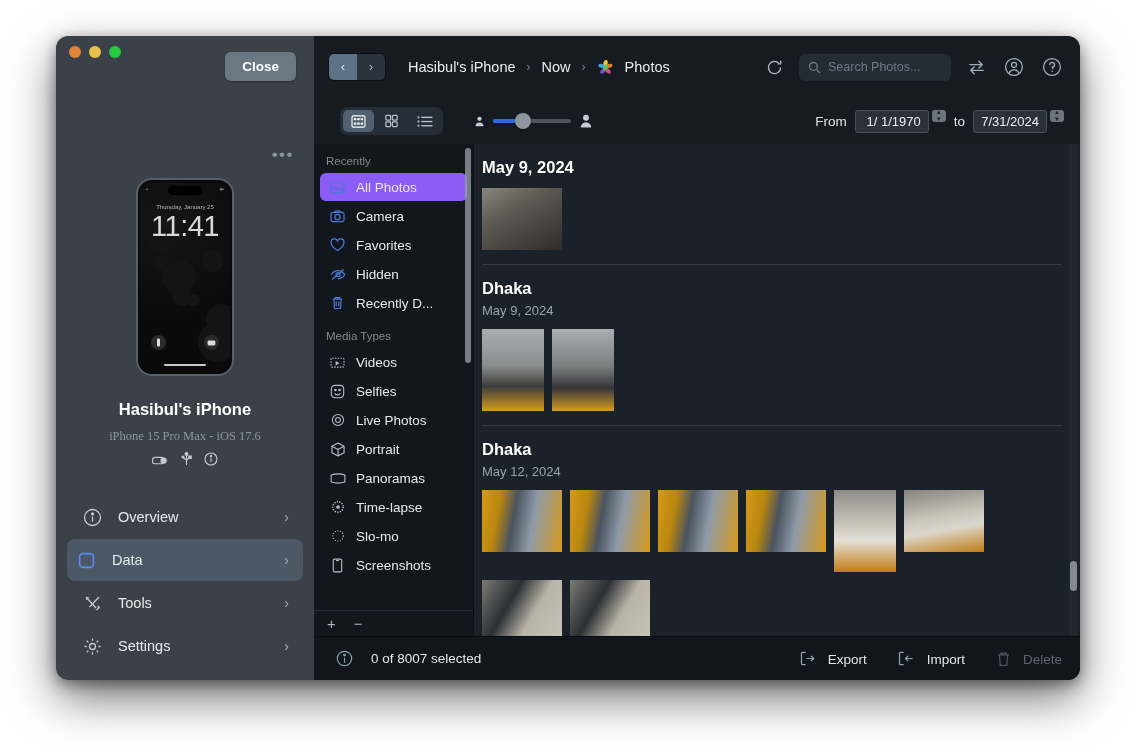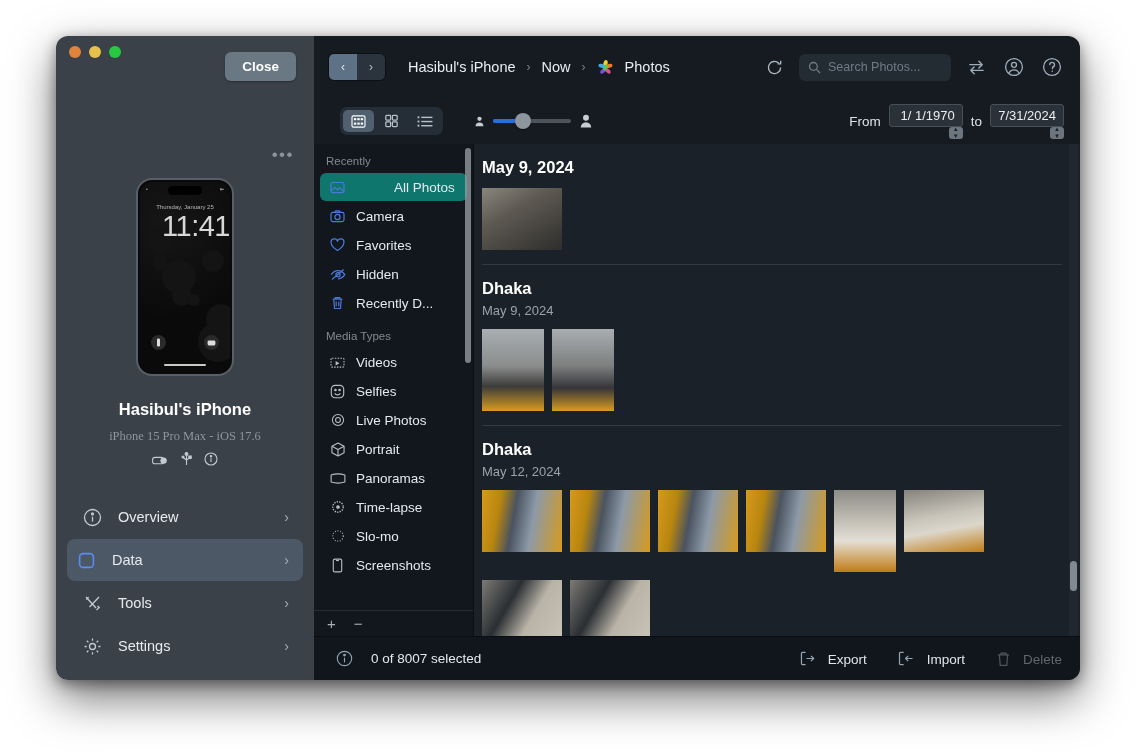--- a/index.html
+++ b/index.html
@@ -86,21 +86,21 @@
     display: flex; justify-content: space-between;
     padding: 0 6px;
     font-size: 5px; color: #aaa;
   }
   .phone-date {
     position: absolute; top: 22px; left: 0; right: 0;
     text-align: center; font-size: 6px; color: #b8b8b8;
   }
   .phone-time {
     position: absolute; top: 28px; left: 0; right: 0;
-    text-align: right; font-size: 29px; color: #d8d8d8;
+    text-align: center; font-size: 29px; color: #d8d8d8;
     font-family: "Liberation Sans", sans-serif;
     font-weight: 300; letter-spacing: -0.5px;
   }
   .phone-bl, .phone-br {
     position: absolute; bottom: 22px;
     width: 15px; height: 15px; border-radius: 50%;
     background: #2a2a2a;
     display: flex; align-items: center; justify-content: center;
   }
   .phone-bl { left: 11px; }
@@ -248,21 +248,21 @@
     background: #8d959d;
     box-shadow: 0 1px 2px rgba(0,0,0,0.4);
     cursor: pointer;
   }
   .tb2-spacer { flex: 1; }
   .daterange {
     display: flex; align-items: center; gap: 8px;
     color: #dde3e9; font-size: 13.5px;
   }
   .datefield {
-    display: flex; align-items: flex-end; flex-direction: column;
+    display: flex; align-items: flex-start;
   }
   .datefield .dval {
     background: #2a3138;
     border: 1px solid #474f57;
     border-radius: 3px;
     color: #e9eef3;
     font-size: 13px;
     padding: 3px 7px;
     min-width: 74px;
     text-align: right;
@@ -305,21 +305,21 @@
   .lib-item {
     display: flex; align-items: center;
     height: 28px;
     margin: 1px 6px;
     padding: 0 8px;
     border-radius: 6px;
     color: #e4e9ee; font-size: 13.5px;
     cursor: pointer;
     white-space: nowrap;
   }
-  .lib-item.active { background: #0f766e; gap: 38px; }
+  .lib-item.active { background: #8b5cf6; }
   .lib-item .li-icon {
     width: 19px; margin-right: 9px;
     display: flex; align-items: center; justify-content: center;
     flex-shrink: 0;
   }
   .lib-item.blue .li-icon { color: #4b79d8; }
   .lib-item.grayi .li-icon { color: #b6bec6; }
   .lib-scrollbar {
     position: absolute; right: 2px; top: 4px;
     width: 6px; height: 215px;

